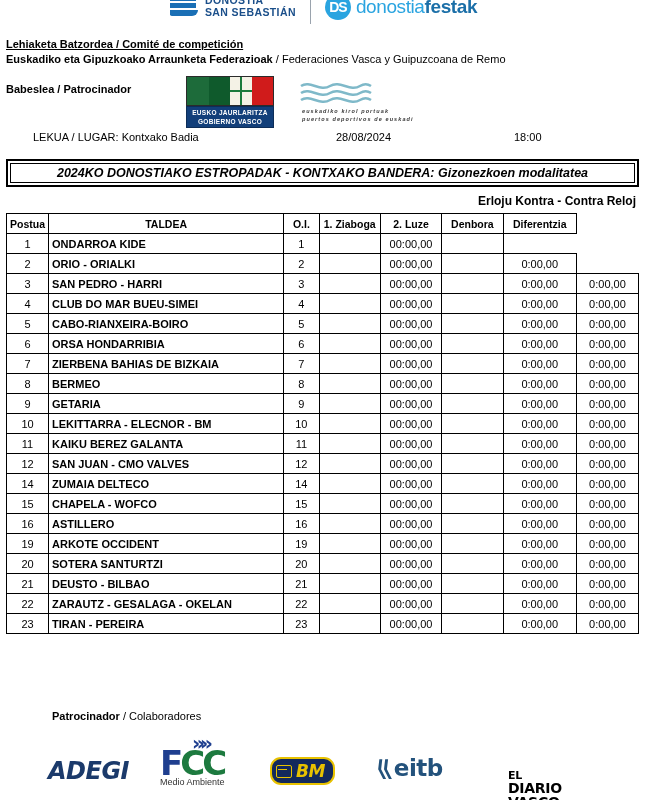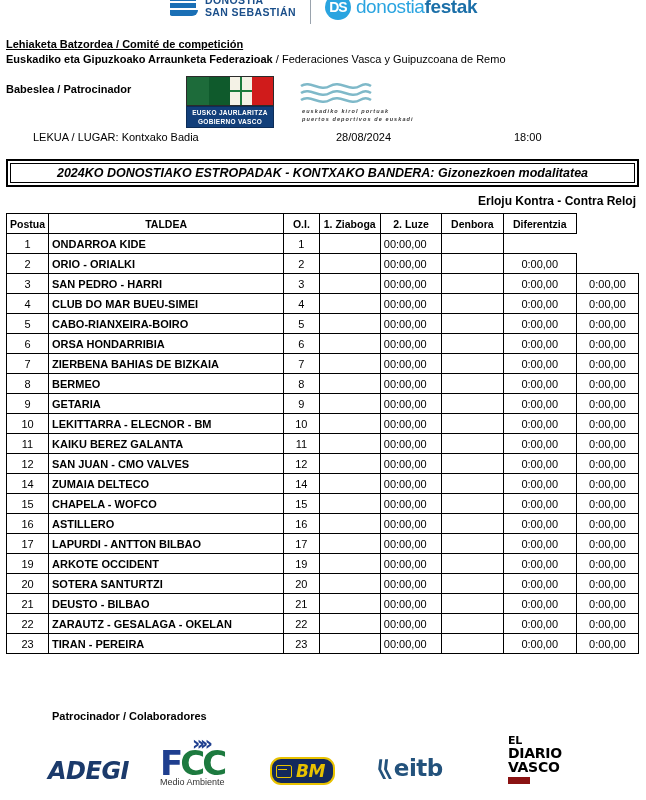--- a/index.html
+++ b/index.html
@@ -245,36 +245,36 @@
   }
   table.results th {
     font-weight: bold;
     text-align: center;
     font-size: 10.5px;
   }
   .c-pos    { width: 42px;  text-align: center; }
   .c-team   { width: 243px; text-align: left; font-weight: bold; }
   .c-oi     { width: 36px;  text-align: center; }
   .c-zia    { width: 62px;  text-align: center; }
-  .c-luze   { width: 62px;  }
+  .c-luze   { width: 62px;  text-align: center; }
   .c-den    { width: 62px;  text-align: center; }
   .c-dif    { width: 74px;  text-align: center; }
   .c-extra  { width: 63px;  text-align: center; }
   td.c-pos  { font-weight: normal; }
   .no-border { border: none !important; }
 
   
   .collab-label {
     position: absolute;
     top: 710px;
     left: 52px;
     font-size: 11px;
   }
   .collab-label b { font-weight: bold; }
-  .collab-label span { font-weight: bold; margin-top: 12px; }
+  .collab-label span { font-weight: normal; margin-top: 12px; }
 
   .foot-logos {
     position: absolute;
     top: 727px;
     left: 0;
     width: 646px;
     height: 70px;
   }
 
   .adegi {
@@ -382,21 +382,21 @@
     width: 62px;
   }
   .dv-text {
     font-size: 14px;
     font-weight: bold;
     line-height: 1.02;
     color: #000000;
     letter-spacing: -0.3px;
     font-family: "DejaVu Sans", sans-serif;
   }
-  .dv-text .small { font-size: 11px; }
+  .dv-text .small { font-size: 11px; margin-top: 35px; }
   .dv-bar {
     margin-top: 2px;
     width: 22px; height: 7px;
     background: #8a1212;
   }
 </style>
 </head>
 <body>
 
 <div class="top-logos">
@@ -622,30 +622,20 @@
         <td class="c-pos">16</td>
         <td class="c-team">ASTILLERO</td>
         <td class="c-oi">16</td>
         <td class="c-zia"></td>
         <td class="c-luze">00:00,00</td>
         <td class="c-den"></td>
         <td class="c-dif">0:00,00</td>
         <td class="c-extra">0:00,00</td>
       </tr>
       <tr>
-        <td class="c-pos">17</td>
-        <td class="c-team">LAPURDI - ANTTON BILBAO</td>
-        <td class="c-oi">17</td>
-        <td class="c-zia"></td>
-        <td class="c-luze">00:00,00</td>
-        <td class="c-den"></td>
-        <td class="c-dif">0:00,00</td>
-        <td class="c-extra">0:00,00</td>
-      </tr>
-      <tr>
         <td class="c-pos">19</td>
         <td class="c-team">ARKOTE OCCIDENT</td>
         <td class="c-oi">19</td>
         <td class="c-zia"></td>
         <td class="c-luze">00:00,00</td>
         <td class="c-den"></td>
         <td class="c-dif">0:00,00</td>
         <td class="c-extra">0:00,00</td>
       </tr>
       <tr>

